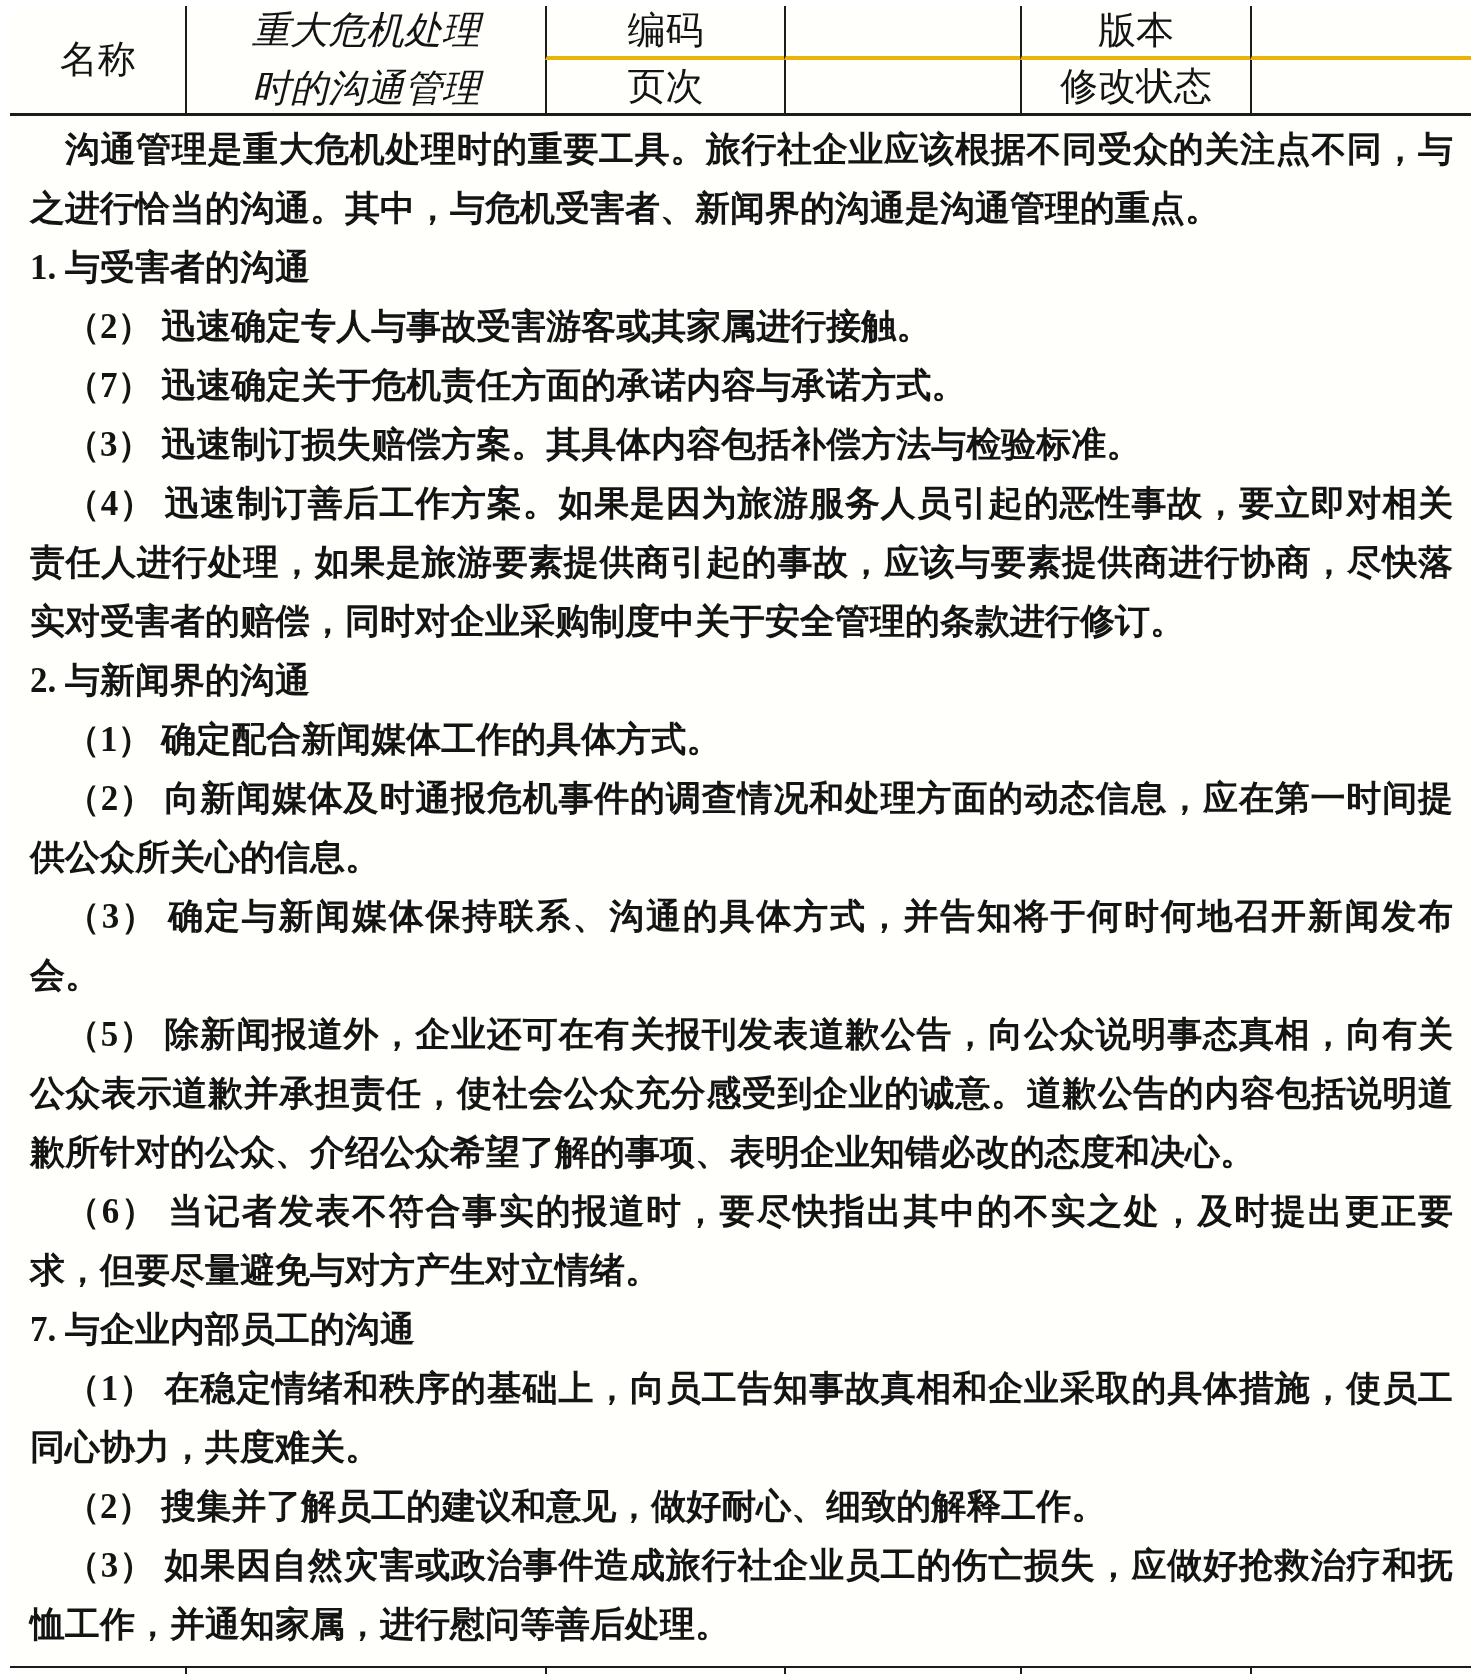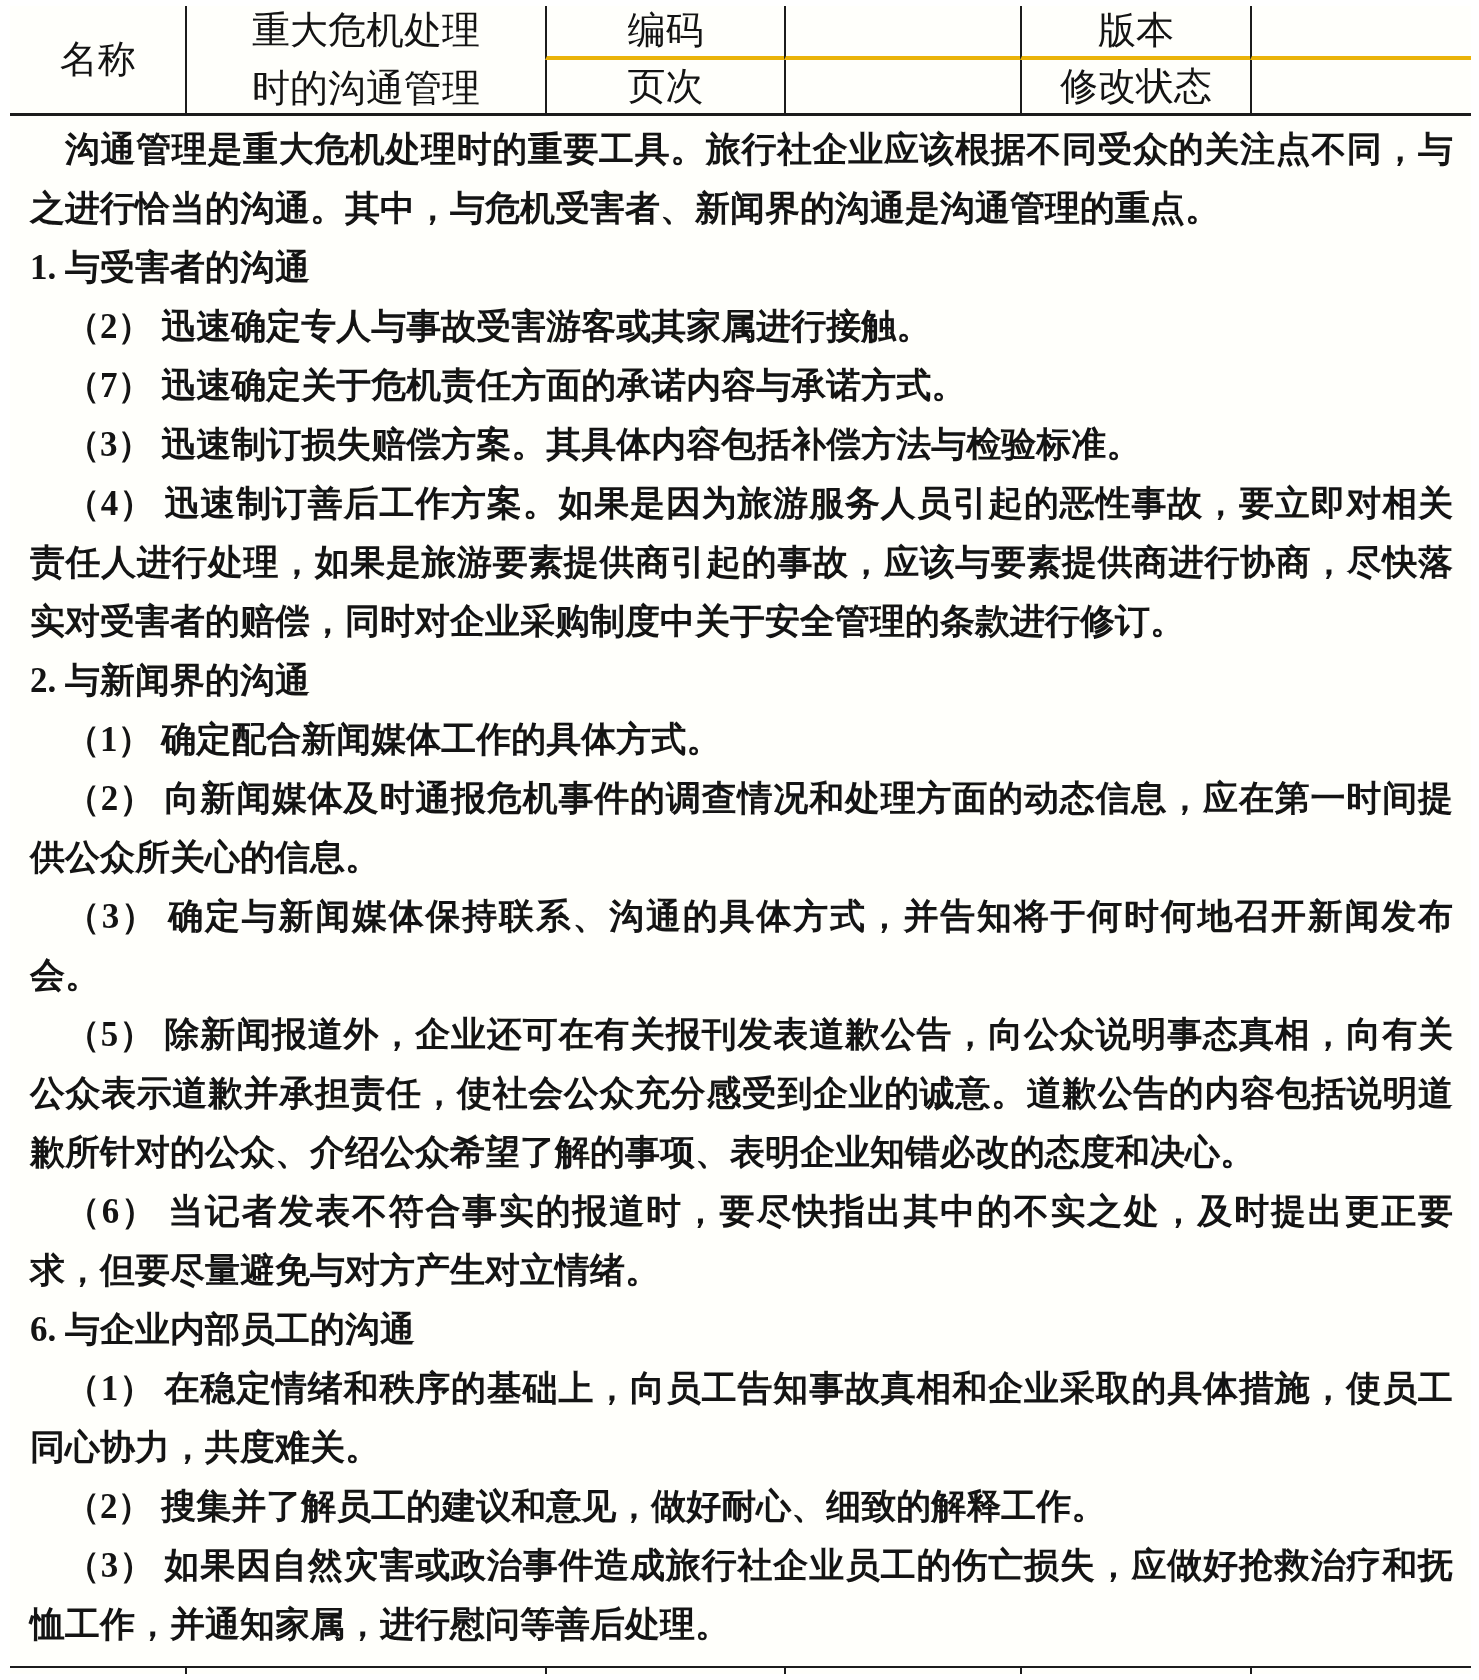--- a/index.html
+++ b/index.html
@@ -27,21 +27,21 @@
     display:flex;align-items:center;justify-content:center;
     font-size:38px;line-height:1.15;
     box-sizing:border-box;
     overflow:hidden;
   }
   .bl{border-left:2px solid #1c1c1c;}
   .bb{border-bottom:4px solid #eab308;}
   .rs{grid-row:1 / 3;}
   .title-cell{flex-direction:column;justify-content:center;gap:14px;}
   .r1{grid-row:1;} .r2{grid-row:2;}
-  .c1{grid-column:1;} .c2{grid-column:2;} .c3{grid-column:3;}
+  .c1{grid-column:1;} .c2{grid-column:2;font-style:italic;} .c3{grid-column:3;}
   .c4{grid-column:4;} .c5{grid-column:5;} .c6{grid-column:6;}
   
   .doc-body{
     flex:1 1 auto;
     box-sizing:border-box;
     padding:4px 18px 0 20px;
     font-size:35px;
     line-height:59px;
     overflow:hidden;
   }
@@ -94,21 +94,21 @@
       <p class="indent">（2） 迅速确定专人与事故受害游客或其家属进行接触。</p>
       <p class="indent">（7） 迅速确定关于危机责任方面的承诺内容与承诺方式。</p>
       <p class="indent">（3） 迅速制订损失赔偿方案。其具体内容包括补偿方法与检验标准。</p>
       <p class="indent">（4） 迅速制订善后工作方案。如果是因为旅游服务人员引起的恶性事故，要立即对相关责任人进行处理，如果是旅游要素提供商引起的事故，应该与要素提供商进行协商，尽快落实对受害者的赔偿，同时对企业采购制度中关于安全管理的条款进行修订。</p>
       <p class="heading">2. 与新闻界的沟通</p>
       <p class="indent">（1） 确定配合新闻媒体工作的具体方式。</p>
       <p class="indent">（2） 向新闻媒体及时通报危机事件的调查情况和处理方面的动态信息，应在第一时间提供公众所关心的信息。</p>
       <p class="indent">（3） 确定与新闻媒体保持联系、沟通的具体方式，并告知将于何时何地召开新闻发布会。</p>
       <p class="indent">（5） 除新闻报道外，企业还可在有关报刊发表道歉公告，向公众说明事态真相，向有关公众表示道歉并承担责任，使社会公众充分感受到企业的诚意。道歉公告的内容包括说明道歉所针对的公众、介绍公众希望了解的事项、表明企业知错必改的态度和决心。</p>
       <p class="indent">（6） 当记者发表不符合事实的报道时，要尽快指出其中的不实之处，及时提出更正要求，但要尽量避免与对方产生对立情绪。</p>
-      <p class="heading">6. 与企业内部员工的沟通</p>
+      <p class="heading">7. 与企业内部员工的沟通</p>
       <p class="indent">（1） 在稳定情绪和秩序的基础上，向员工告知事故真相和企业采取的具体措施，使员工同心协力，共度难关。</p>
       <p class="indent">（2） 搜集并了解员工的建议和意见，做好耐心、细致的解释工作。</p>
       <p class="indent">（3） 如果因自然灾害或政治事件造成旅行社企业员工的伤亡损失，应做好抢救治疗和抚恤工作，并通知家属，进行慰问等善后处理。</p>
     </div>
 
     <div class="footer-grid">
       <div class="fcell"></div>
       <div class="fcell bl"></div>
       <div class="fcell bl"></div>
       <div class="fcell bl"></div>

